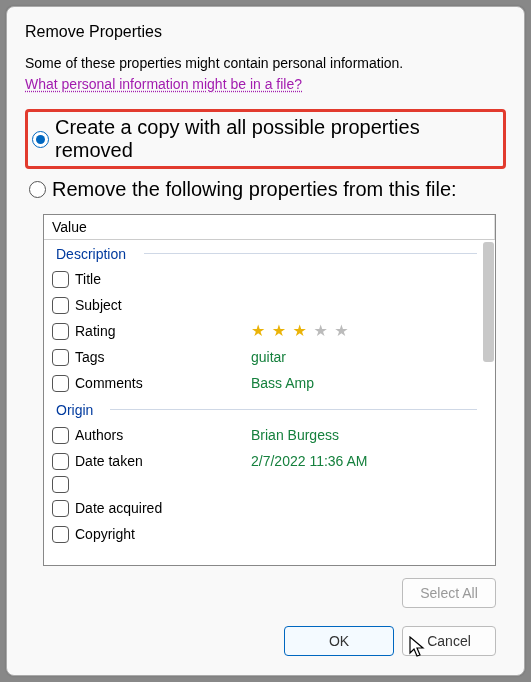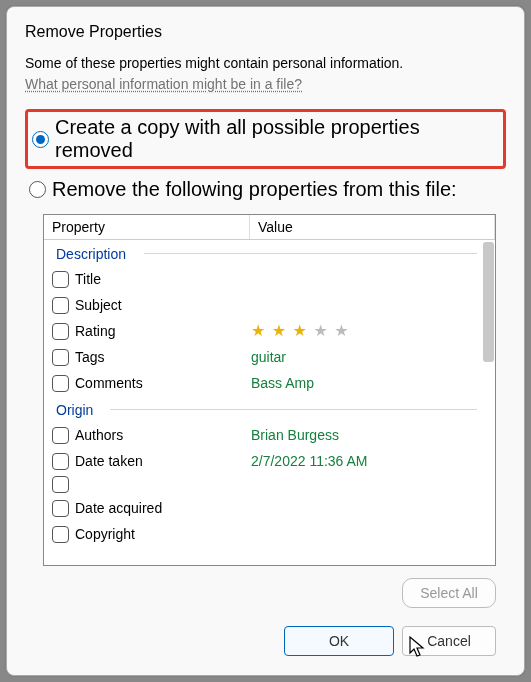--- a/index.html
+++ b/index.html
@@ -35,21 +35,21 @@
     flex: 1;
     display: flex;
     flex-direction: column;
   }
   .intro {
     font-size: 14px;
     color: #000;
     line-height: 1.5;
   }
   .intro .link {
-    color: #737373;
+    color: #a21caf;
     text-decoration: underline dotted;
     text-underline-offset: 2px;
     cursor: pointer;
   }
   .radio-group {
     margin: 14px 0 6px 0;
   }
   .radio-row {
     display: flex;
     align-items: center;
@@ -181,21 +181,20 @@
     justify-content: center;
   }
   .btn.primary {
     border: 1.5px solid #0067c0;
     background: #f4faff;
     min-width: 110px;
   }
   .btn.disabled {
     color: #999;
     cursor: default;
-    border-radius: 10px;
   }
   .cursor {
     position: absolute;
     left: 384px;
     top: 28px;
     pointer-events: none;
   }
 </style>
 </head>
 <body>
@@ -215,21 +214,20 @@
         <span>Create a copy with all possible properties removed</span>
       </div>
       <div class="radio-row">
         <span class="radio"></span>
         <span>Remove the following properties from this file:</span>
       </div>
     </div>
 
     <div class="props-container">
       <div class="props-header">
-        <div class="col col-prop">Property</div>
         <div class="col col-val">Value</div>
       </div>
       <div class="props-body">
         <div class="scrollbar"></div>
 
         <div class="group-label desc">Description</div>
 
         <div class="prop-row">
           <span class="checkbox"></span>
           <span class="prop-name">Title</span>

